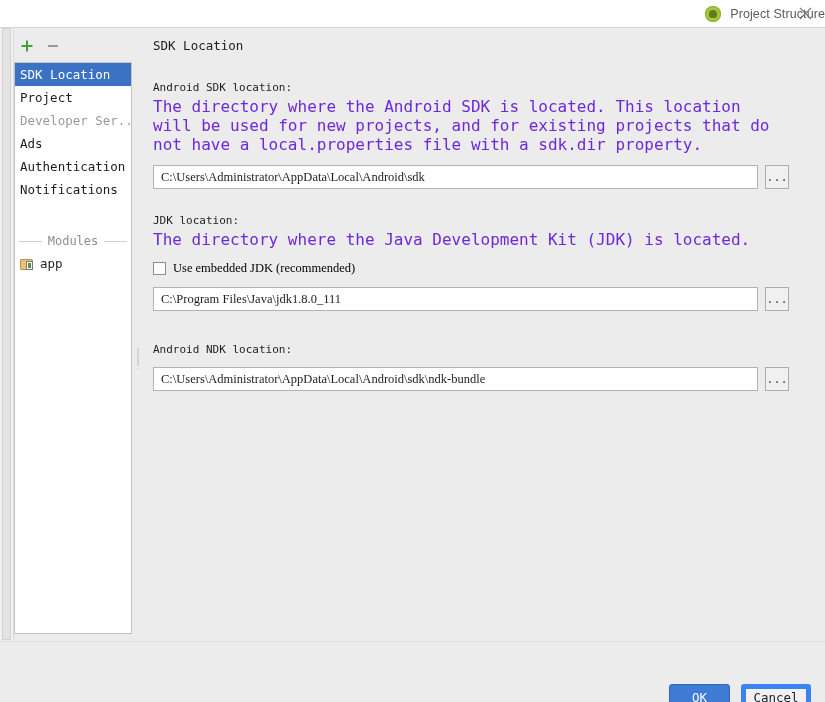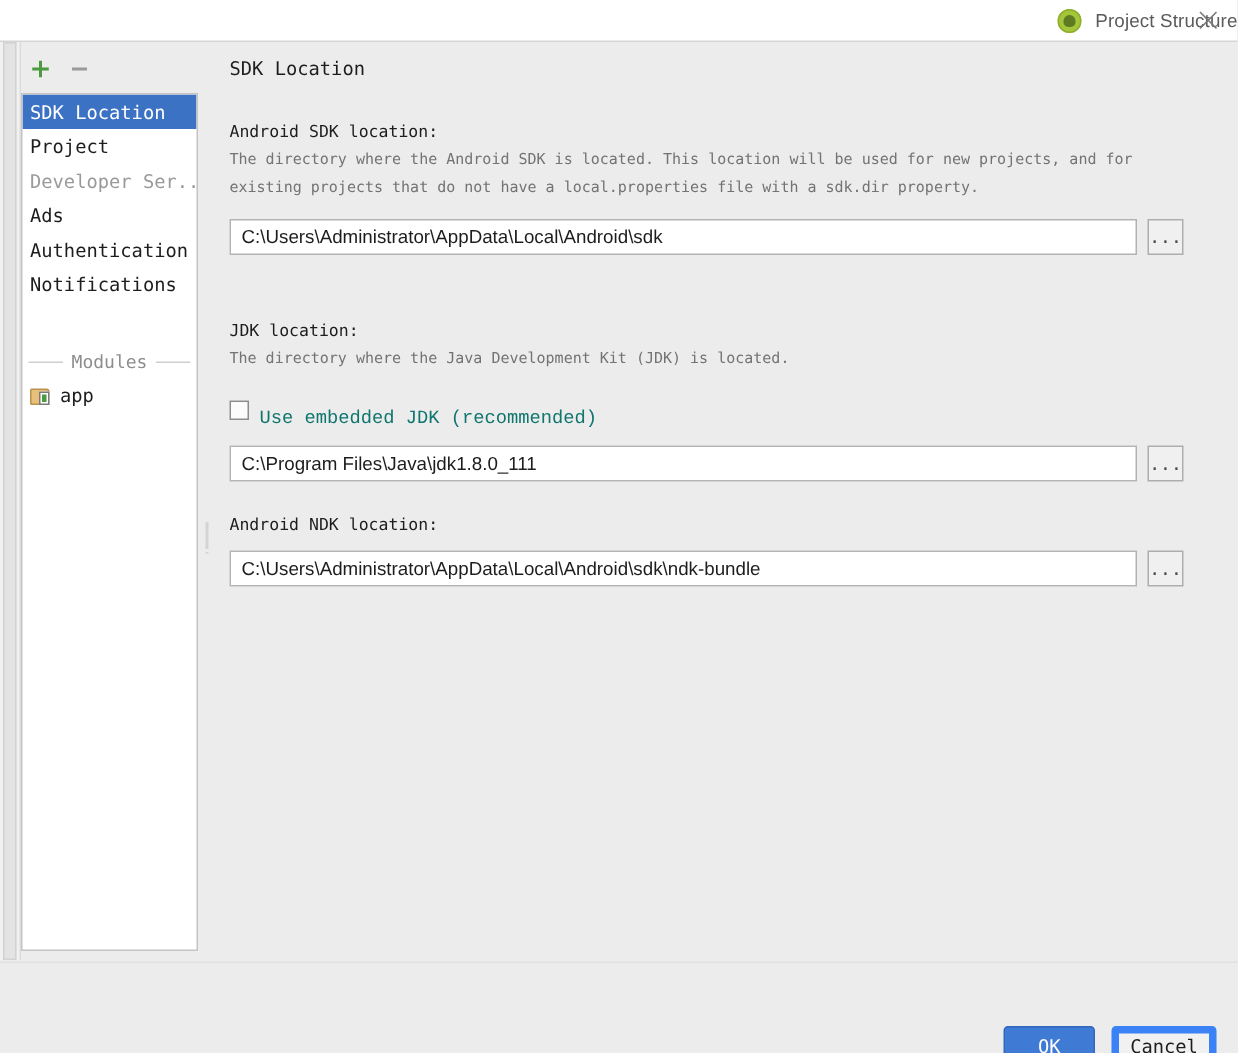--- a/index.html
+++ b/index.html
@@ -209,41 +209,41 @@
 
   .section { position: absolute; left: 8px; width: 648px; }
   .sec-heading {
     font-family: "DejaVu Sans Mono", "Liberation Mono", monospace;
     font-size: 11px;
     color: #1d1d1d;
     margin-bottom: 3px;
   }
   .sec-desc {
     font-family: "DejaVu Sans Mono", "Liberation Mono", monospace;
-    font-size: 10px;
-    color: #737373;
+    font-size: 16px;
+    color: #6d28d9;
     line-height: 19px;
     width: 620px;
   }
 
   .field-row {
     display: flex;
     align-items: center;
     margin-top: 11px;
   }
   .text-field {
     width: 605px;
     height: 24px;
     background: #ffffff;
     border: 1px solid #b3b3b3;
     box-sizing: border-box;
     display: flex;
     align-items: center;
     padding: 0 7px;
-    font-family: Liberation Sans, sans-serif;
+    font-family: Liberation Serif, serif;
     font-size: 12.5px;
     color: #1d1d1d;
     white-space: nowrap;
     overflow: hidden;
     cursor: text;
   }
   .browse-btn {
     width: 24px; height: 24px;
     margin-left: 7px;
     background: #f0f0f0;
@@ -268,24 +268,23 @@
   }
   .cbox {
     width: 13px; height: 13px;
     border: 1px solid #8d8d8d;
     background: #fcfcfc;
     box-sizing: border-box;
     margin-right: 7px;
     flex: 0 0 auto;
   }
   .cbox-label {
-    font-family: Liberation Mono, monospace;
-    font-size: 12.5px;
-    color: #0f766e;
-    margin-top: 11px;
+    font-family: Liberation Serif, serif;
+    font-size: 12.5px;
+    color: #000000;
   }
 
   
   #footer {
     position: absolute;
     left: 0; top: 641px;
     width: 825px; height: 61px;
     background: #ececec;
     border-top: 1px solid #dfdfdf;
   }

